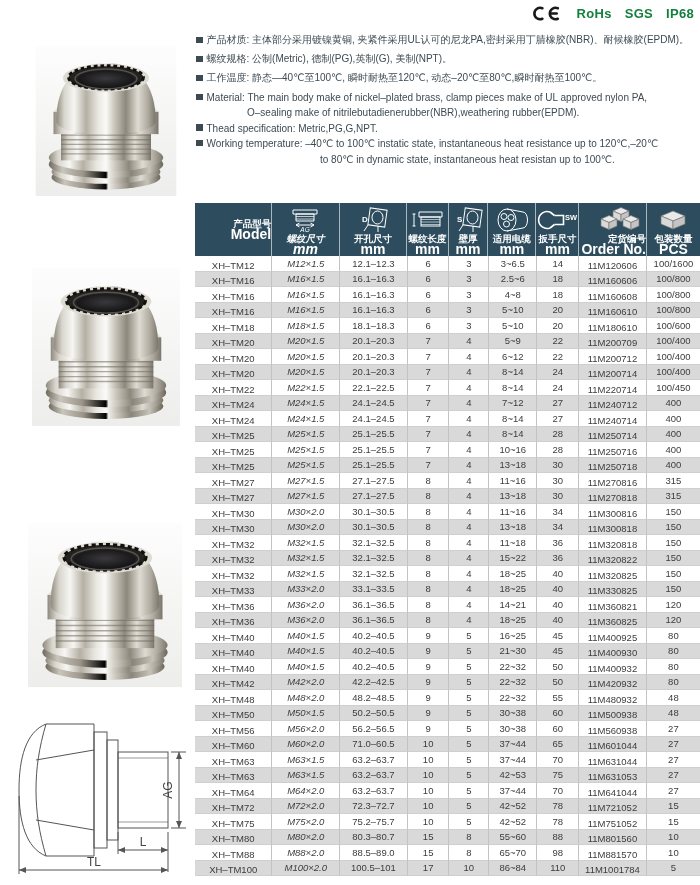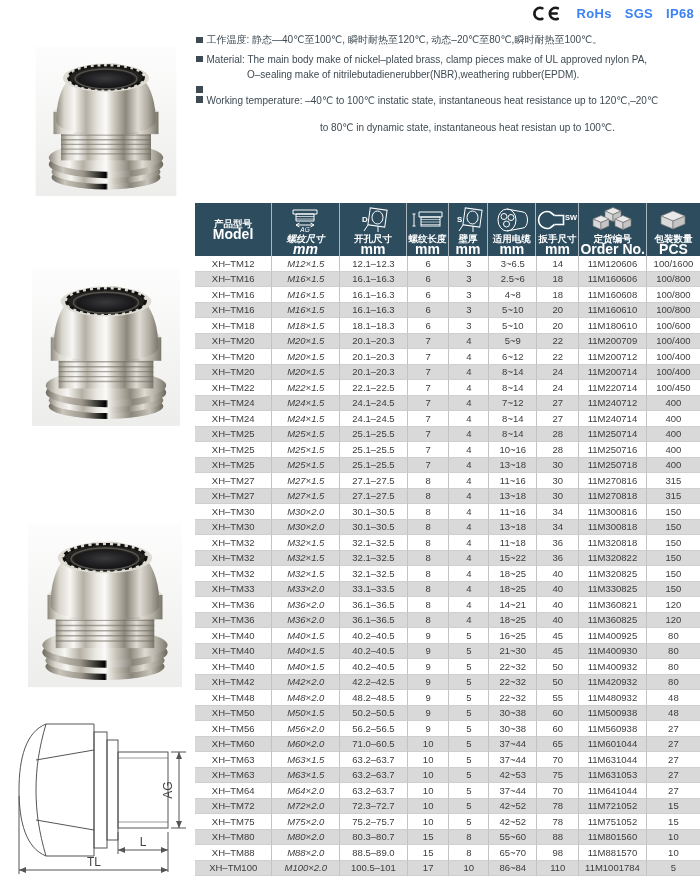--- a/index.html
+++ b/index.html
@@ -4,33 +4,33 @@
 <style>
   html,body{margin:0;padding:0;}
   body{
     width:700px;height:885px;position:relative;background:#ffffff;
     font-family:"Liberation Sans","DejaVu Sans",sans-serif;
     overflow:hidden;
   }
   
   .cert-bar{
     position:absolute;top:3px;right:6px;height:20px;
-    display:flex;align-items:center;gap:13px;color:#3b82f6;
+    display:flex;align-items:center;gap:13px;color:#15803d;
   }
   .cert-text{font-size:13px;font-weight:bold;letter-spacing:.3px;}
   .ce-svg{width:34px;height:17px;display:block;}
   
   .bullets{position:absolute;left:196px;top:33px;width:502px;color:#3e4a52;}
   .bullet-line{display:flex;align-items:flex-start;font-size:10px;}
   .bullet-line.zh{line-height:14px;margin-bottom:5px;}
   .bullet-line.en{line-height:15.4px;margin-bottom:0;}
   .bullet-sq{flex:0 0 auto;width:6.5px;height:6.5px;background:#3e4a52;margin:3.5px 4px 0 0;}
   .indent-0{padding-left:0;}
   .indent-1{padding-left:51px;}
-  .indent-2{padding-left:124px;margin-top:12px;}
+  .indent-2{padding-left:124px;}
   
   .spec-table{position:absolute;left:195px;top:203px;width:505px;}
   .thead{display:flex;height:53px;background:#2d4c5e;}
   .th{
     box-sizing:border-box;display:flex;flex-direction:column;justify-content:flex-end;align-items:center;
     color:#fff;border-right:1px solid rgba(255,255,255,.6);padding-bottom:2px;
   }
   .th:last-child{border-right:none;}
   .th-icon{height:26px;display:flex;align-items:center;justify-content:center;}
   .th-icon svg{display:block;}
@@ -40,22 +40,22 @@
   .tbody{margin-top:0;}
   .tr{display:flex;height:15.5px;background:#ffffff;}
   .tr.alt{background:#d9d9d9;}
   .td{
     box-sizing:border-box;display:flex;align-items:center;justify-content:center;
     font-size:9.5px;color:#3c3c3c;white-space:nowrap;overflow:hidden;
     border-right:1px solid #c3c3c3;border-bottom:1px solid #cfcfcf;
   }
   .td:last-child{border-right:none;}
   
-  .c0{width:80px;}.c1{width:70px;font-style:italic;}.c2{width:70px;}.c3{width:43px;}
-  .c4{width:41px;}.c5{width:50px;}.c6{width:43px;}.c7{width:70px;}.c8{width:55px;}
+  .c0{width:80px;align-items:flex-end;}.c1{width:70px;font-style:italic;}.c2{width:70px;}.c3{width:43px;}
+  .c4{width:41px;}.c5{width:50px;}.c6{width:43px;}.c7{width:70px;align-items:flex-end;}.c8{width:55px;}
   
   .photo{position:absolute;}
   #photo1{left:32px;top:46px;width:148px;height:150px;}
   #photo2{left:32px;top:266px;width:148px;height:162px;}
   #photo3{left:28px;top:510px;width:154px;height:190px;}
   .photo svg{width:100%;height:100%;display:block;}
   
   .diagram{position:absolute;left:6px;top:702px;width:188px;height:178px;}
   .diagram svg{width:100%;height:100%;display:block;}
   .dim-text{font-size:12px;fill:#444;}
@@ -150,31 +150,40 @@
 </div>
 <div class="photo" id="photo3">
   <svg viewBox="0 0 150 160">
       <use href="#glandSym"></use>
     </svg>
 </div>
 
 <div class="bullets">
     <div class="bullet-line zh indent-0">
       <span class="bullet-sq"></span>
+      <span>产品材质: 主体部分采用镀镍黄铜, 夹紧件采用UL认可的尼龙PA,密封采用丁腈橡胶(NBR)、耐候橡胶(EPDM)。</span>
+    </div>
+    <div class="bullet-line zh indent-0">
+      <span class="bullet-sq"></span>
+      <span>螺纹规格: 公制(Metric), 德制(PG),英制(G), 美制(NPT)。</span>
+    </div>
+    <div class="bullet-line zh indent-0">
+      <span class="bullet-sq"></span>
       <span>工作温度: 静态—40℃至100℃, 瞬时耐热至120℃, 动态–20℃至80℃,瞬时耐热至100℃。</span>
     </div>
     <div class="bullet-line en indent-0">
       <span class="bullet-sq"></span>
       <span>Material: The main body make of nickel–plated brass, clamp pieces make of UL approved nylon PA,</span>
     </div>
     <div class="bullet-line en indent-1">
       <span>O–sealing make of nitrilebutadienerubber(NBR),weathering rubber(EPDM).</span>
     </div>
     <div class="bullet-line en indent-0">
       <span class="bullet-sq"></span>
+      <span>Thead specification: Metric,PG,G,NPT.</span>
     </div>
     <div class="bullet-line en indent-0">
       <span class="bullet-sq"></span>
       <span>Working temperature: –40℃ to 100℃ instatic state, instantaneous heat resistance up to 120℃,–20℃</span>
     </div>
     <div class="bullet-line en indent-2">
       <span>to 80℃ in dynamic state, instantaneous heat resistan up to 100℃.</span>
     </div>
   </div>
 

